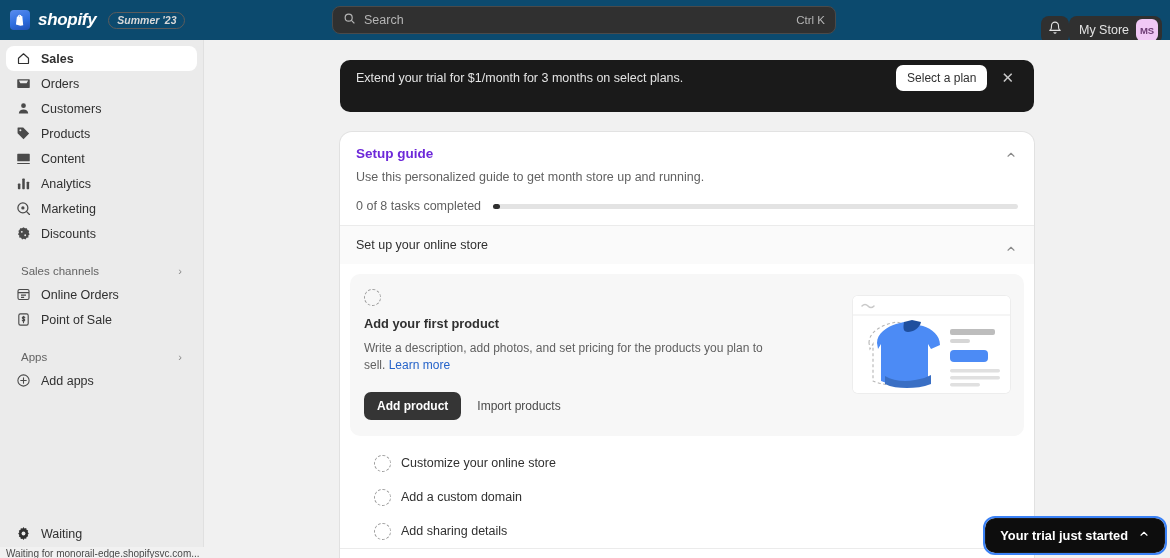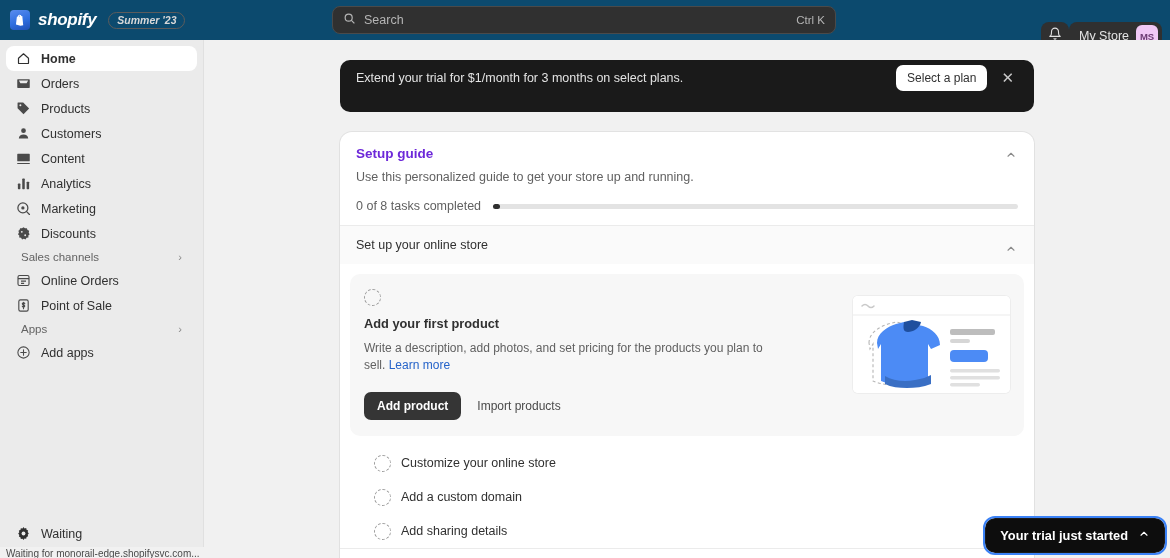--- a/index.html
+++ b/index.html
@@ -32,21 +32,21 @@
     margin-left: 4px;
   }
   .searchbar {
     position: absolute; left: 332px; top: 6px; width: 504px; height: 28px;
     background: #303030; border: 1px solid #4a4a4a; border-radius: 8px;
     display: flex; align-items: center; padding: 0 10px;
   }
   .search-text { color: #b5b5b5; font-size: 12.5px; margin-left: 8px; flex: 1; }
   .search-kbd { color: #b5b5b5; font-size: 11.5px; }
   .topbar-right {
-    position: absolute; right: 8px; top: 22px;
+    position: absolute; right: 8px; top: 16px;
     display: flex; align-items: flex-end; 
   }
   .bell-btn {
     width: 28px; height: 28px; border-radius: 8px; background: #303030;
     display: flex; align-items: center; justify-content: center;
   }
   .store-btn {
     height: 28px; border-radius: 8px; background: #303030;
     display: flex; align-items: center; gap: 7px; padding: 0 4px 0 10px;
   }
@@ -70,21 +70,21 @@
     margin-bottom: 0px;
   }
   .nav-item.active { background: #fff; font-weight: bold; }
   .nav-icon { width: 16px; height: 16px; display: flex; align-items: center; justify-content: center; flex: none; }
   .section-head {
     display: flex; align-items: center; justify-content: space-between;
     padding: 0 15px 0 15px; height: 22px;
     color: #636363; font-size: 11.5px;
   }
   .section-head .chev { color: #8a8a8a; font-size: 11px; }
-  .group { }
+  .group { margin-top: 14px; }
   .settings-row {
     position: absolute; bottom: 12px; left: 6px; width: 192px;
     display: flex; align-items: center; gap: 10px;
     height: 25px; padding: 0 9px; border-radius: 8px;
     color: #303030; font-size: 12.5px;
   }
   .statusbar {
     position: absolute; bottom: -2px; left: 0;
     color: #4a4a4a; font-size: 10px; background: #f1f1f1;
     padding: 1px 6px; white-space: nowrap;
@@ -226,49 +226,49 @@
 
 <div class="sidebar">
   <div class="nav">
 
     <div class="nav-item active">
       <span class="nav-icon">
         <svg width="15" height="15" viewBox="0 0 24 24" fill="none" stroke="#303030" stroke-width="1.9" stroke-linejoin="round">
           <path d="M4 11.5 12 4.5l8 7V19a1 1 0 0 1-1 1H5a1 1 0 0 1-1-1z"></path>
         </svg>
       </span>
-      <span>Home</span>
+      <span>Sales</span>
     </div>
 
     <div class="nav-item">
       <span class="nav-icon">
         <svg width="15" height="15" viewBox="0 0 24 24" fill="#4a4a4a">
           <path d="M3 5h18a1 1 0 0 1 1 1v12a1 1 0 0 1-1 1H3a1 1 0 0 1-1-1V6a1 1 0 0 1 1-1zm1.6 2L7 11.5h10L19.4 7z"></path>
         </svg>
       </span>
       <span>Orders</span>
-    </div>
-
-    <div class="nav-item">
-      <span class="nav-icon">
-        <svg width="15" height="15" viewBox="0 0 24 24" fill="#4a4a4a">
-          <path d="M11.5 2.5 21 12l-9 9-9.5-9.5V3a.5.5 0 0 1 .5-.5zM7 8.5a1.6 1.6 0 1 0 0-3.2 1.6 1.6 0 0 0 0 3.2z"></path>
-        </svg>
-      </span>
-      <span>Products</span>
     </div>
 
     <div class="nav-item">
       <span class="nav-icon">
         <svg width="15" height="15" viewBox="0 0 24 24" fill="#4a4a4a">
           <circle cx="12" cy="7.5" r="3.8"></circle>
             <path d="M4.5 20c0-4 3.4-6.5 7.5-6.5S19.5 16 19.5 20z"></path>
         </svg>
       </span>
       <span>Customers</span>
+    </div>
+
+    <div class="nav-item">
+      <span class="nav-icon">
+        <svg width="15" height="15" viewBox="0 0 24 24" fill="#4a4a4a">
+          <path d="M11.5 2.5 21 12l-9 9-9.5-9.5V3a.5.5 0 0 1 .5-.5zM7 8.5a1.6 1.6 0 1 0 0-3.2 1.6 1.6 0 0 0 0 3.2z"></path>
+        </svg>
+      </span>
+      <span>Products</span>
     </div>
 
     <div class="nav-item">
       <span class="nav-icon">
         <svg width="15" height="15" viewBox="0 0 24 24" fill="#4a4a4a">
           <path d="M3 4.5h18a1 1 0 0 1 1 1v10a1 1 0 0 1-1 1H3a1 1 0 0 1-1-1v-10a1 1 0 0 1 1-1zM2 19h20v1.6H2z"></path>
         </svg>
       </span>
       <span>Content</span>
     </div>
@@ -366,21 +366,21 @@
 
     <div class="promo">
       <span class="promo-text">Extend your trial for $1/month for 3 months on select plans.</span>
       <button class="promo-btn">Select a plan</button>
       <span class="promo-close">✕</span>
     </div>
 
     <div class="card">
       <div class="card-head">
         <div class="card-title">Setup guide</div>
-        <div class="card-sub">Use this personalized guide to get your store up and running.</div>
+        <div class="card-sub">Use this personalized guide to get month store up and running.</div>
         <div class="chev-btn">
           <svg width="12" height="12" viewBox="0 0 24 24" fill="none" stroke="#8a8a8a" stroke-width="2.2" stroke-linecap="round" stroke-linejoin="round">
             <path d="M6 14.5 12 8.5l6 6"></path>
           </svg>
         </div>
         <div class="progress-row">
           <span class="progress-label">0 of 8 tasks completed</span>
           <div class="progress-track">
             <div class="progress-fill"></div>
           </div>

